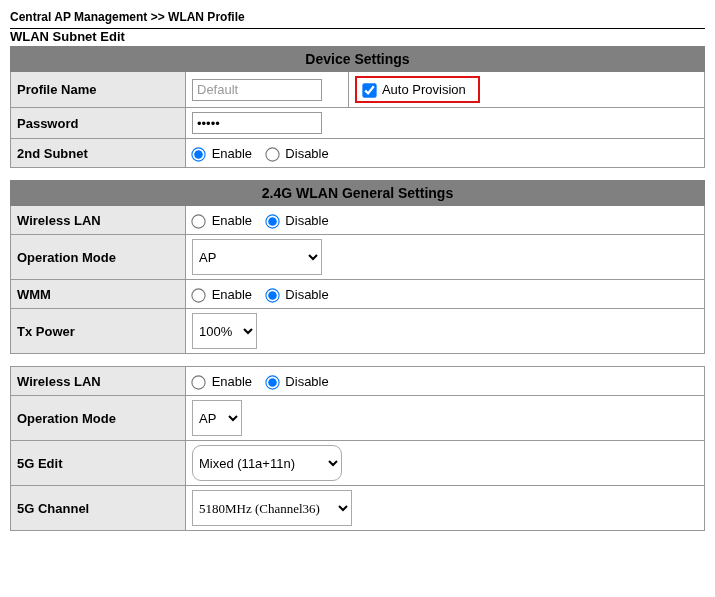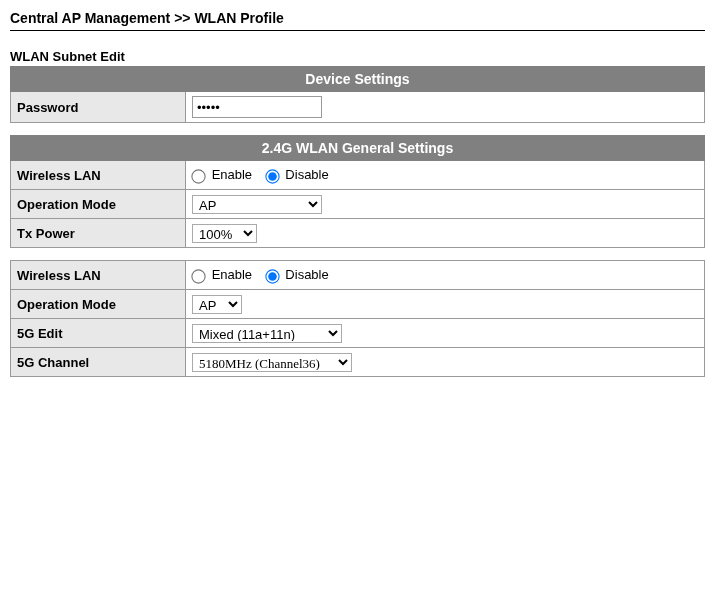--- a/index.html
+++ b/index.html
@@ -4,38 +4,37 @@
 <style>
   body {
     font-family: Arial, sans-serif;
     font-size: 13px;
     margin: 10px;
     width: 695px;
     color: #000;
   }
   .breadcrumb {
     font-weight: bold;
-    font-size: 14px;
+    font-size: 12px;
     padding-bottom: 4px;
     border-bottom: 1px solid #000;
-    margin-bottom: 18px;
   }
   .section-title {
     font-weight: bold;
     font-size: 13px;
     margin-bottom: 2px;
   }
   table.settings {
     border-collapse: collapse;
     width: 100%;
     margin-bottom: 12px;
   }
   table.settings th.group-header {
     background: #808080;
-    color: #ffffff;
+    color: #000000;
     font-weight: bold;
     text-align: center;
     padding: 4px;
     border: 1px solid #808080;
     font-size: 14px;
   }
   table.settings td {
     border: 1px solid #999;
     padding: 4px 6px;
     vertical-align: middle;
@@ -52,21 +51,21 @@
     border: 1px solid #999;
     width: 120px;
     height: 16px;
   }
   input[type="text"]::placeholder { color: #999; }
   select {
     font-size: 13px;
     padding: 1px 2px;
     border: 1px solid #aaa;
     background: #fff;
-    height: 19px;
+    height: 36px;
   }
   .radio-group label {
     margin-right: 10px;
     font-weight: normal;
   }
   input[type="radio"], input[type="checkbox"] {
     vertical-align: middle;
     margin: 0 3px 0 0;
     transform: scale(1.1);
   }
@@ -82,23 +81,50 @@
 <div class="breadcrumb">Central AP Management &gt;&gt; WLAN Profile</div>
 
 <div class="section-title">WLAN Subnet Edit</div>
 
 <table class="settings">
   <tbody>
       <tr>
         <th class="group-header" colspan="3">Device Settings</th>
       </tr>
   <tr>
+    <td class="label">Profile Name</td>
+    <td style="width:150px;">
+      <input type="text" placeholder="Default" style="">
+    </td>
+    <td>
+      <span class="highlight-box">
+        <label>
+          <input type="checkbox" checked="" style="">
+          <span>Auto Provision</span>
+        </label>
+      </span>
+    </td>
+  </tr>
+  <tr>
     <td class="label">Password</td>
     <td colspan="2">
       <input type="text" value="•••••" style="">
+    </td>
+  </tr>
+  <tr>
+    <td class="label">2nd Subnet</td>
+    <td colspan="2" class="radio-group">
+      <label>
+        <input type="radio" name="subnet" checked="" style="">
+        <span>Enable</span>
+      </label>
+      <label>
+        <input type="radio" name="subnet" style="">
+        <span>Disable</span>
+      </label>
     </td>
   </tr>
 </tbody>
   </table>
 
 <table class="settings">
   <tbody>
       <tr>
         <th class="group-header" colspan="2">2.4G WLAN General Settings</th>
       </tr>
@@ -111,20 +137,33 @@
       </label>
       <label>
         <input type="radio" name="wlan24wl" checked="" style="">
         <span>Disable</span>
       </label>
     </td>
   </tr>
   <tr>
     <td class="label">Operation Mode</td>
     <td><select style="width:130px;"><option>AP</option></select></td>
+  </tr>
+  <tr>
+    <td class="label">WMM</td>
+    <td class="radio-group">
+      <label>
+        <input type="radio" name="wmm" style="">
+        <span>Enable</span>
+      </label>
+      <label>
+        <input type="radio" name="wmm" checked="" style="">
+        <span>Disable</span>
+      </label>
+    </td>
   </tr>
   <tr>
     <td class="label">Tx Power</td>
     <td><select style="width:65px;"><option>100%</option></select></td>
   </tr>
 </tbody>
   </table>
 
 <table class="settings">
   <tbody>
@@ -140,20 +179,20 @@
         <span>Disable</span>
       </label>
     </td>
   </tr>
   <tr>
     <td class="label">Operation Mode</td>
     <td><select style="width:50px;"><option>AP</option></select></td>
   </tr>
   <tr>
     <td class="label">5G Edit</td>
-    <td><select style="width:150px;"><option>Mixed (11a+11n)</option></select></td>
+    <td><select style="width:150px;border-radius:9px;"><option>Mixed (11a+11n)</option></select></td>
   </tr>
   <tr>
     <td class="label">5G Channel</td>
     <td><select style="width:160px;font-family:Liberation Serif, serif;"><option>5180MHz (Channel36)</option></select></td>
   </tr>
 </tbody>
   </table>
 
 </body></html>

